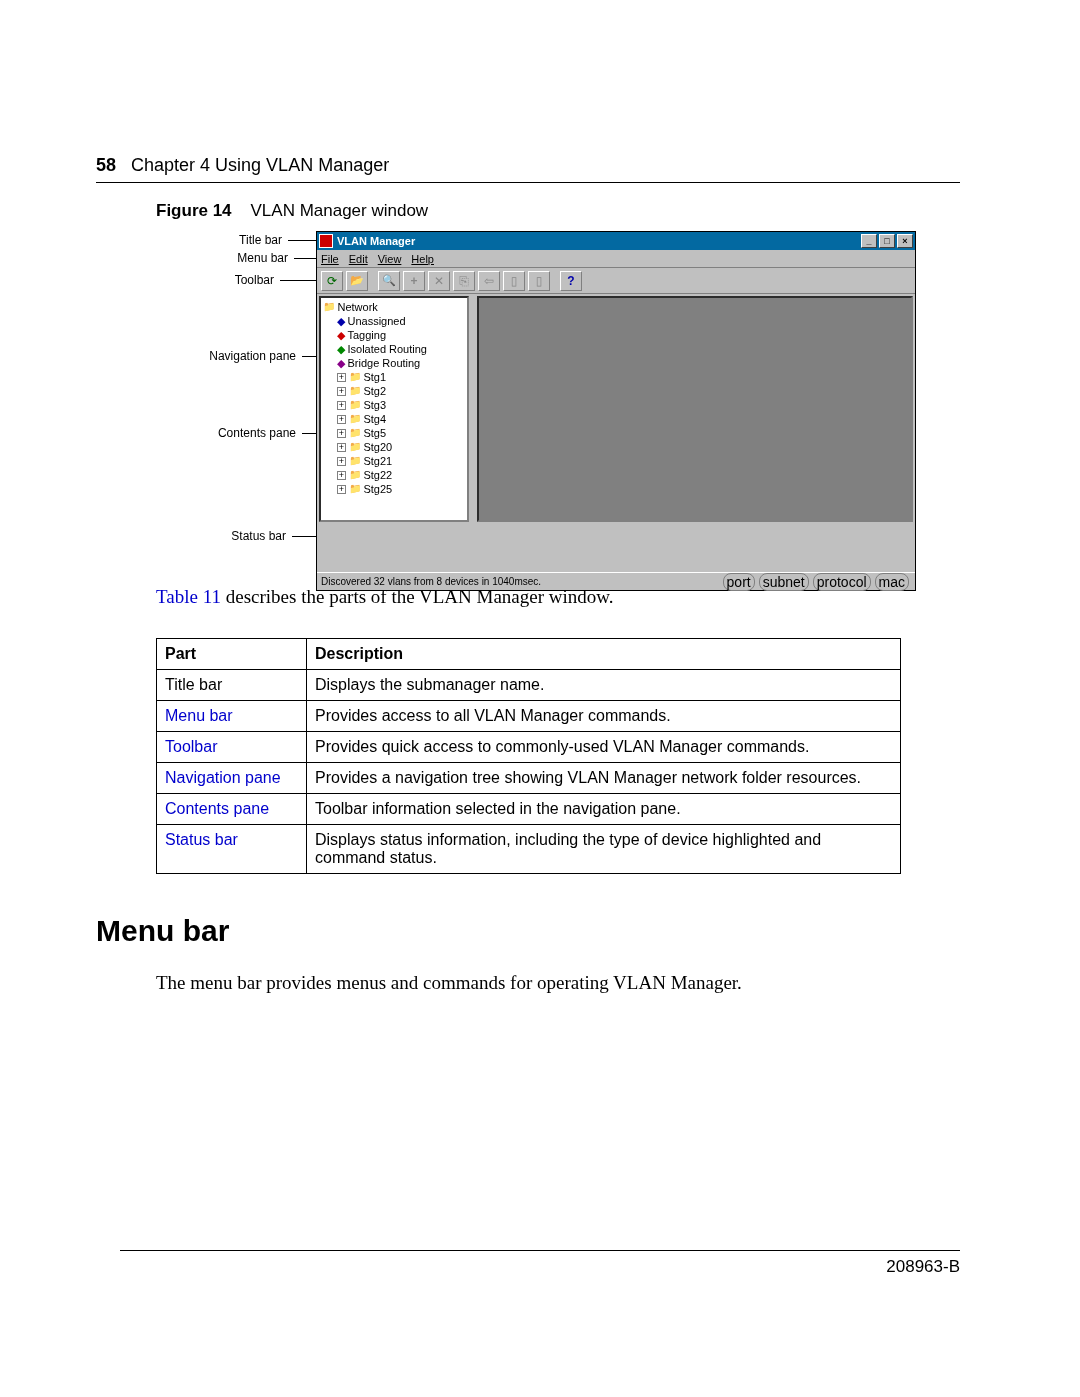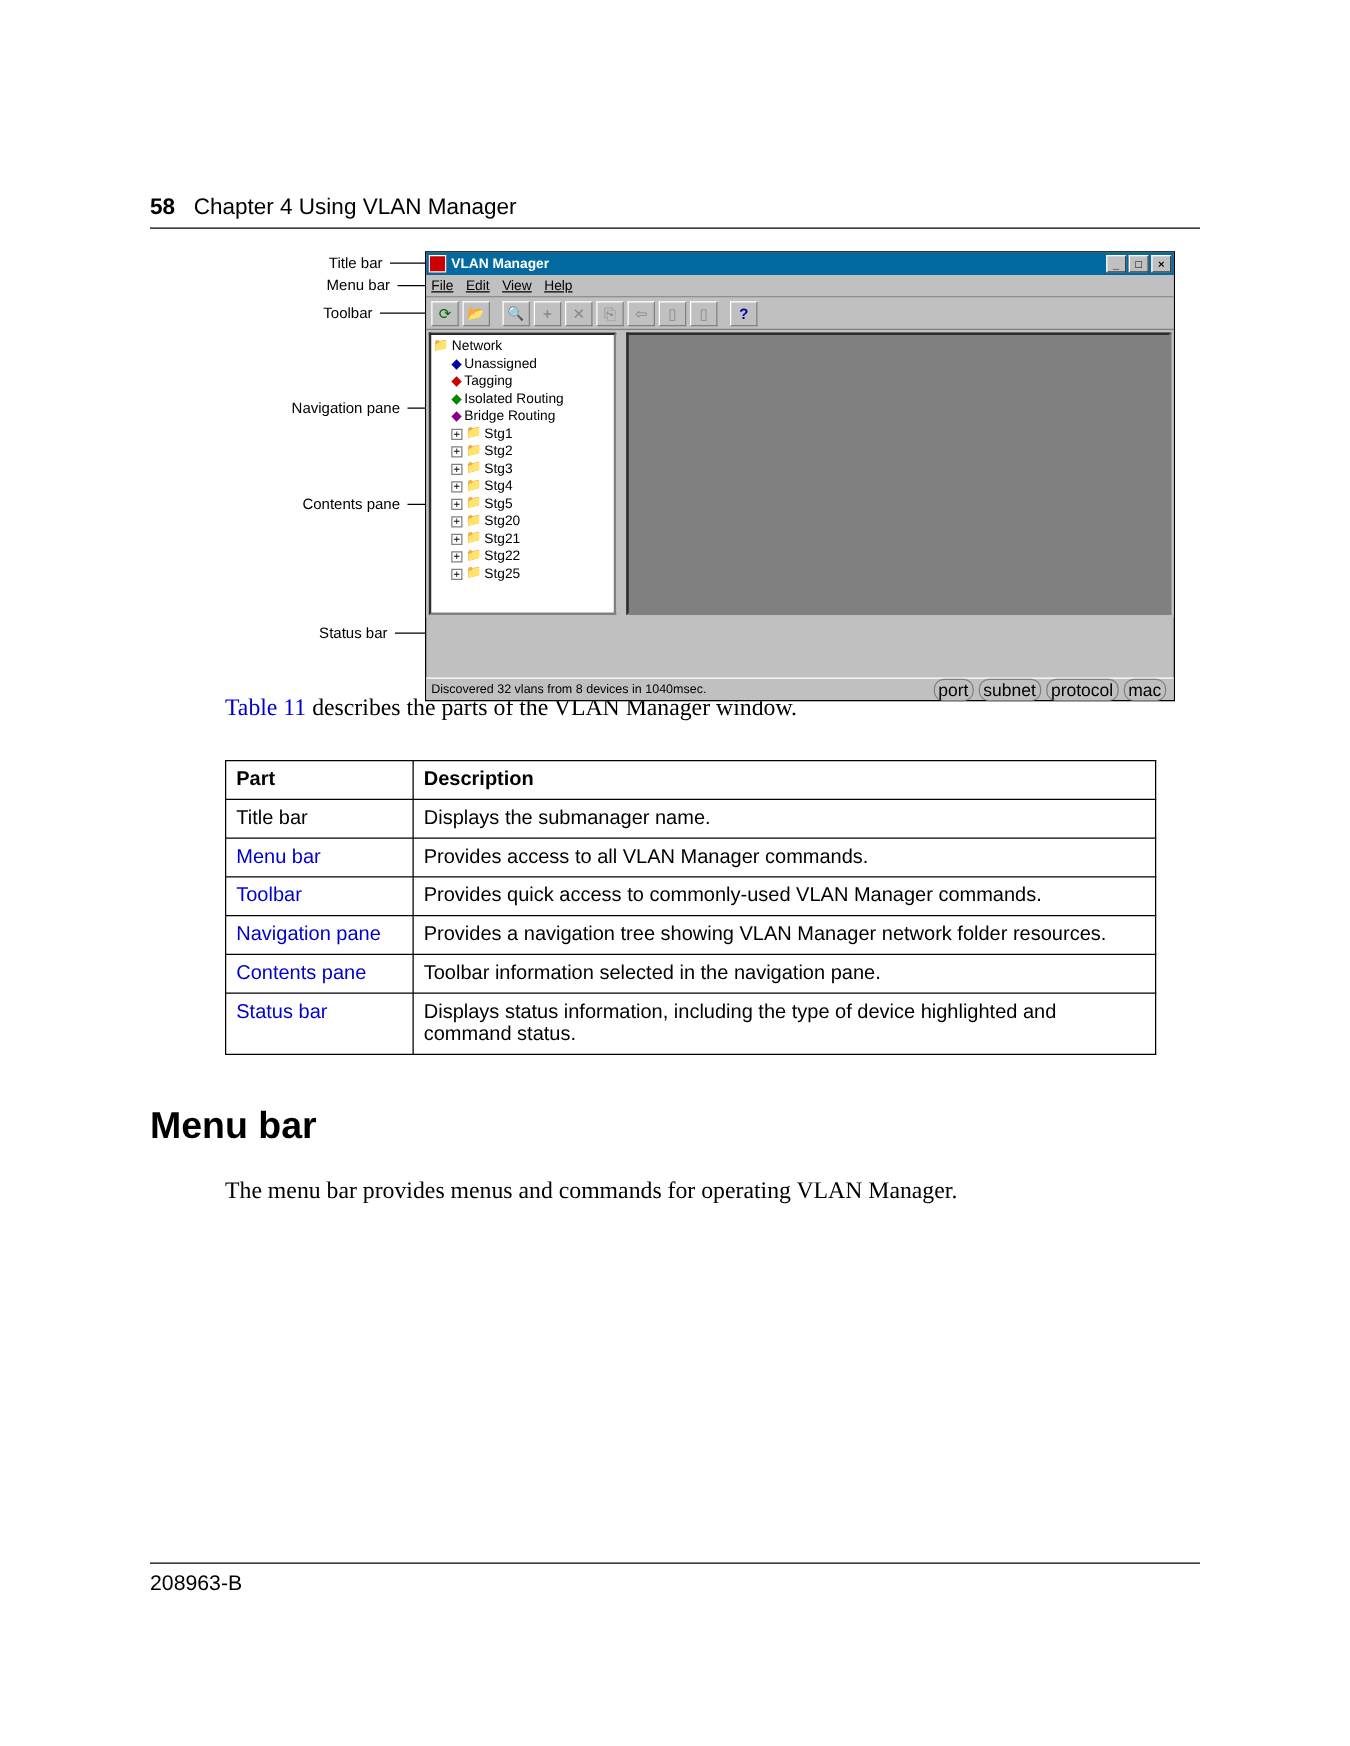--- a/index.html
+++ b/index.html
@@ -5,21 +5,21 @@
   * { box-sizing: border-box; margin: 0; padding: 0; }
   body {
     width: 1080px;
     height: 1397px;
     background: #fff;
     font-family: Arial, Helvetica, sans-serif;
     color: #000;
     position: relative;
   }
   .page {
-    padding: 155px 120px 0 120px;
+    padding: 155px 120px 0 96px;
   }
   .header-line {
     font-size: 18px;
     margin-bottom: 6px;
   }
   .header-line .pg { font-weight: bold; }
   .hr { border-top: 1.5px solid #000; margin: 6px 0 18px 0; }
   .fig-caption { font-size: 17px; margin: 10px 0 10px 60px; }
   .fig-caption .b { font-weight: bold; }
 
@@ -188,21 +188,21 @@
     font-size: 30px;
     font-weight: bold;
     margin: 40px 0 24px 0;
   }
   .footer {
     position: absolute;
     left: 120px; right: 120px;
     bottom: 120px;
   }
   .footer .hr2 { border-top: 1.5px solid #000; margin-bottom: 6px; }
-  .footer .docnum { font-size: 17px; }
+  .footer .docnum { font-size: 17px; text-align: right; }
 
   .ico-refresh::before { content: "⟳"; color: #060; }
   .ico-open::before { content: "📂"; font-size: 11px; }
   .ico-zoom::before { content: "🔍"; font-size: 11px; }
   .ico-plus::before { content: "+"; color: #888; font-weight: bold; }
   .ico-x::before { content: "✕"; color: #888; }
   .ico-copy::before { content: "⎘"; color: #888; }
   .ico-back::before { content: "⇦"; color: #888; }
   .ico-doc1::before { content: "▯"; color: #888; }
   .ico-doc2::before { content: "▯"; color: #888; }
@@ -211,20 +211,24 @@
 </head>
 <body>
 
 <div class="page">
   <div class="header-line">
     <span class="pg">58</span>
     &nbsp;&nbsp;<span>Chapter 4  Using VLAN Manager</span>
   </div>
   <div class="hr"></div>
 
+  <div class="fig-caption">
+    <span class="b">Figure 14</span>
+    &nbsp;&nbsp;&nbsp;<span>VLAN Manager window</span>
+  </div>
 
   <div class="figure-wrap">
 
     <div class="callouts">
       <div class="callout" style="top:2px;">
           <span>Title bar</span>
           <span class="lead" style="width:28px;"></span>
         </div>
       <div class="callout" style="top:20px;">
           <span>Menu bar</span>

